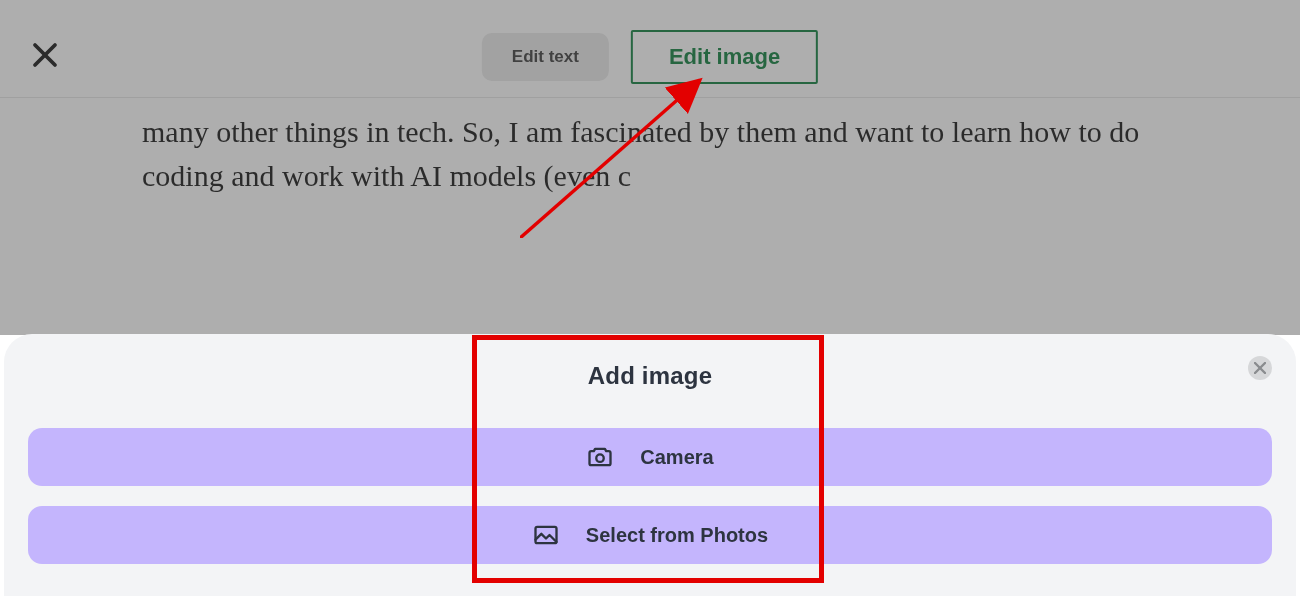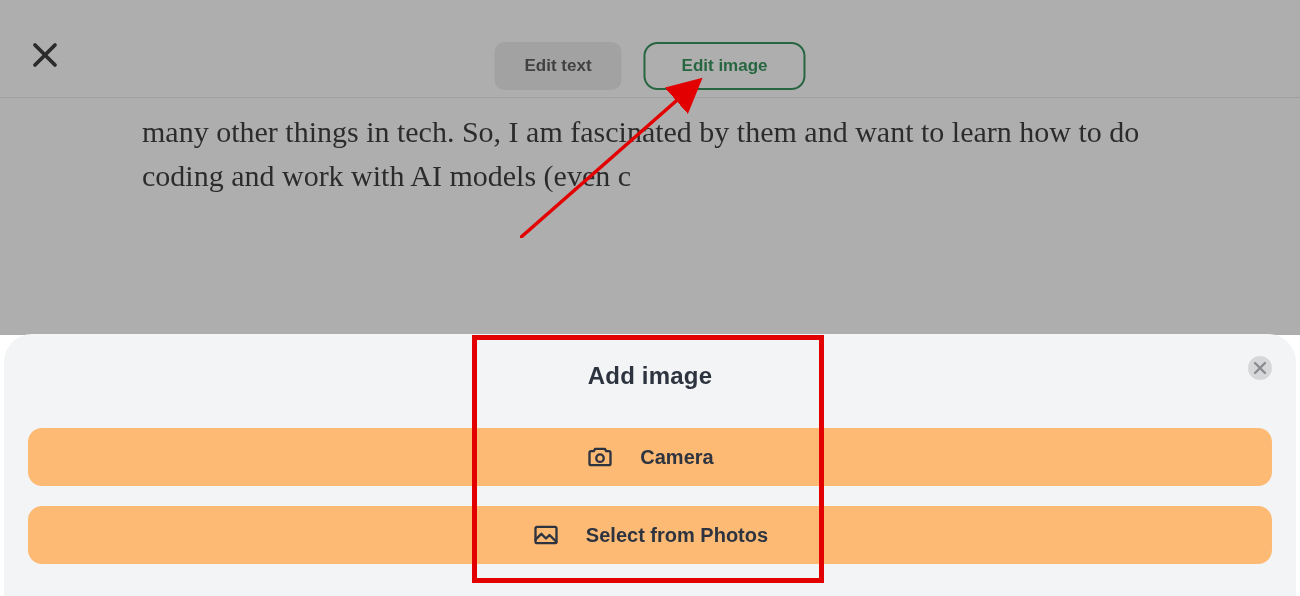--- a/index.html
+++ b/index.html
@@ -25,44 +25,44 @@
     left: 30px;
     top: 40px;
     width: 30px; height: 30px;
     cursor: pointer;
   }
   .close-x svg { width: 30px; height: 30px; }
 
   .tabs {
     position: absolute;
     left: 50%;
-    top: 42px;
+    top: 30px;
     transform: translateX(-50%);
     display: flex;
     gap: 22px;
     align-items: center;
     text-align: right;
   }
   .tab-edit-text {
     background: #e9e9e9;
     color: #3a3a3a;
     font-weight: 700;
     font-size: 17px;
     padding: 14px 30px;
     border-radius: 10px;
     cursor: pointer;
   }
   .tab-edit-image {
     border: 2px solid #0a7d3a;
     color: #0a7d3a;
     background: transparent;
     font-weight: 700;
-    font-size: 17px;
+    font-size: 22px;
     padding: 12px 36px;
-    border-radius: 14px;
+    border-radius: 2px;
     cursor: pointer;
   }
 
   
   .body-text {
     position: absolute;
     top: 95px;
     left: 142px;
     right: 100px;
     font-family: Georgia, "Times New Roman", serif;
@@ -113,21 +113,21 @@
     top: 22px;
     width: 24px; height:24px;
     border-radius: 50%;
     background: #d6d7d9;
     display:flex; align-items:center; justify-content:center;
     cursor:pointer;
   }
   .sheet-close svg { width:12px; height:12px; }
 
   .option {
-    background: #fdba74;
+    background: #c4b5fd;
     margin: 0 24px;
     height: 58px;
     border-radius: 14px;
     display:flex;
     align-items:center;
     justify-content:center;
     gap: 26px;
     font-weight: 800;
     font-size: 20px;
     color: #2d3440;

